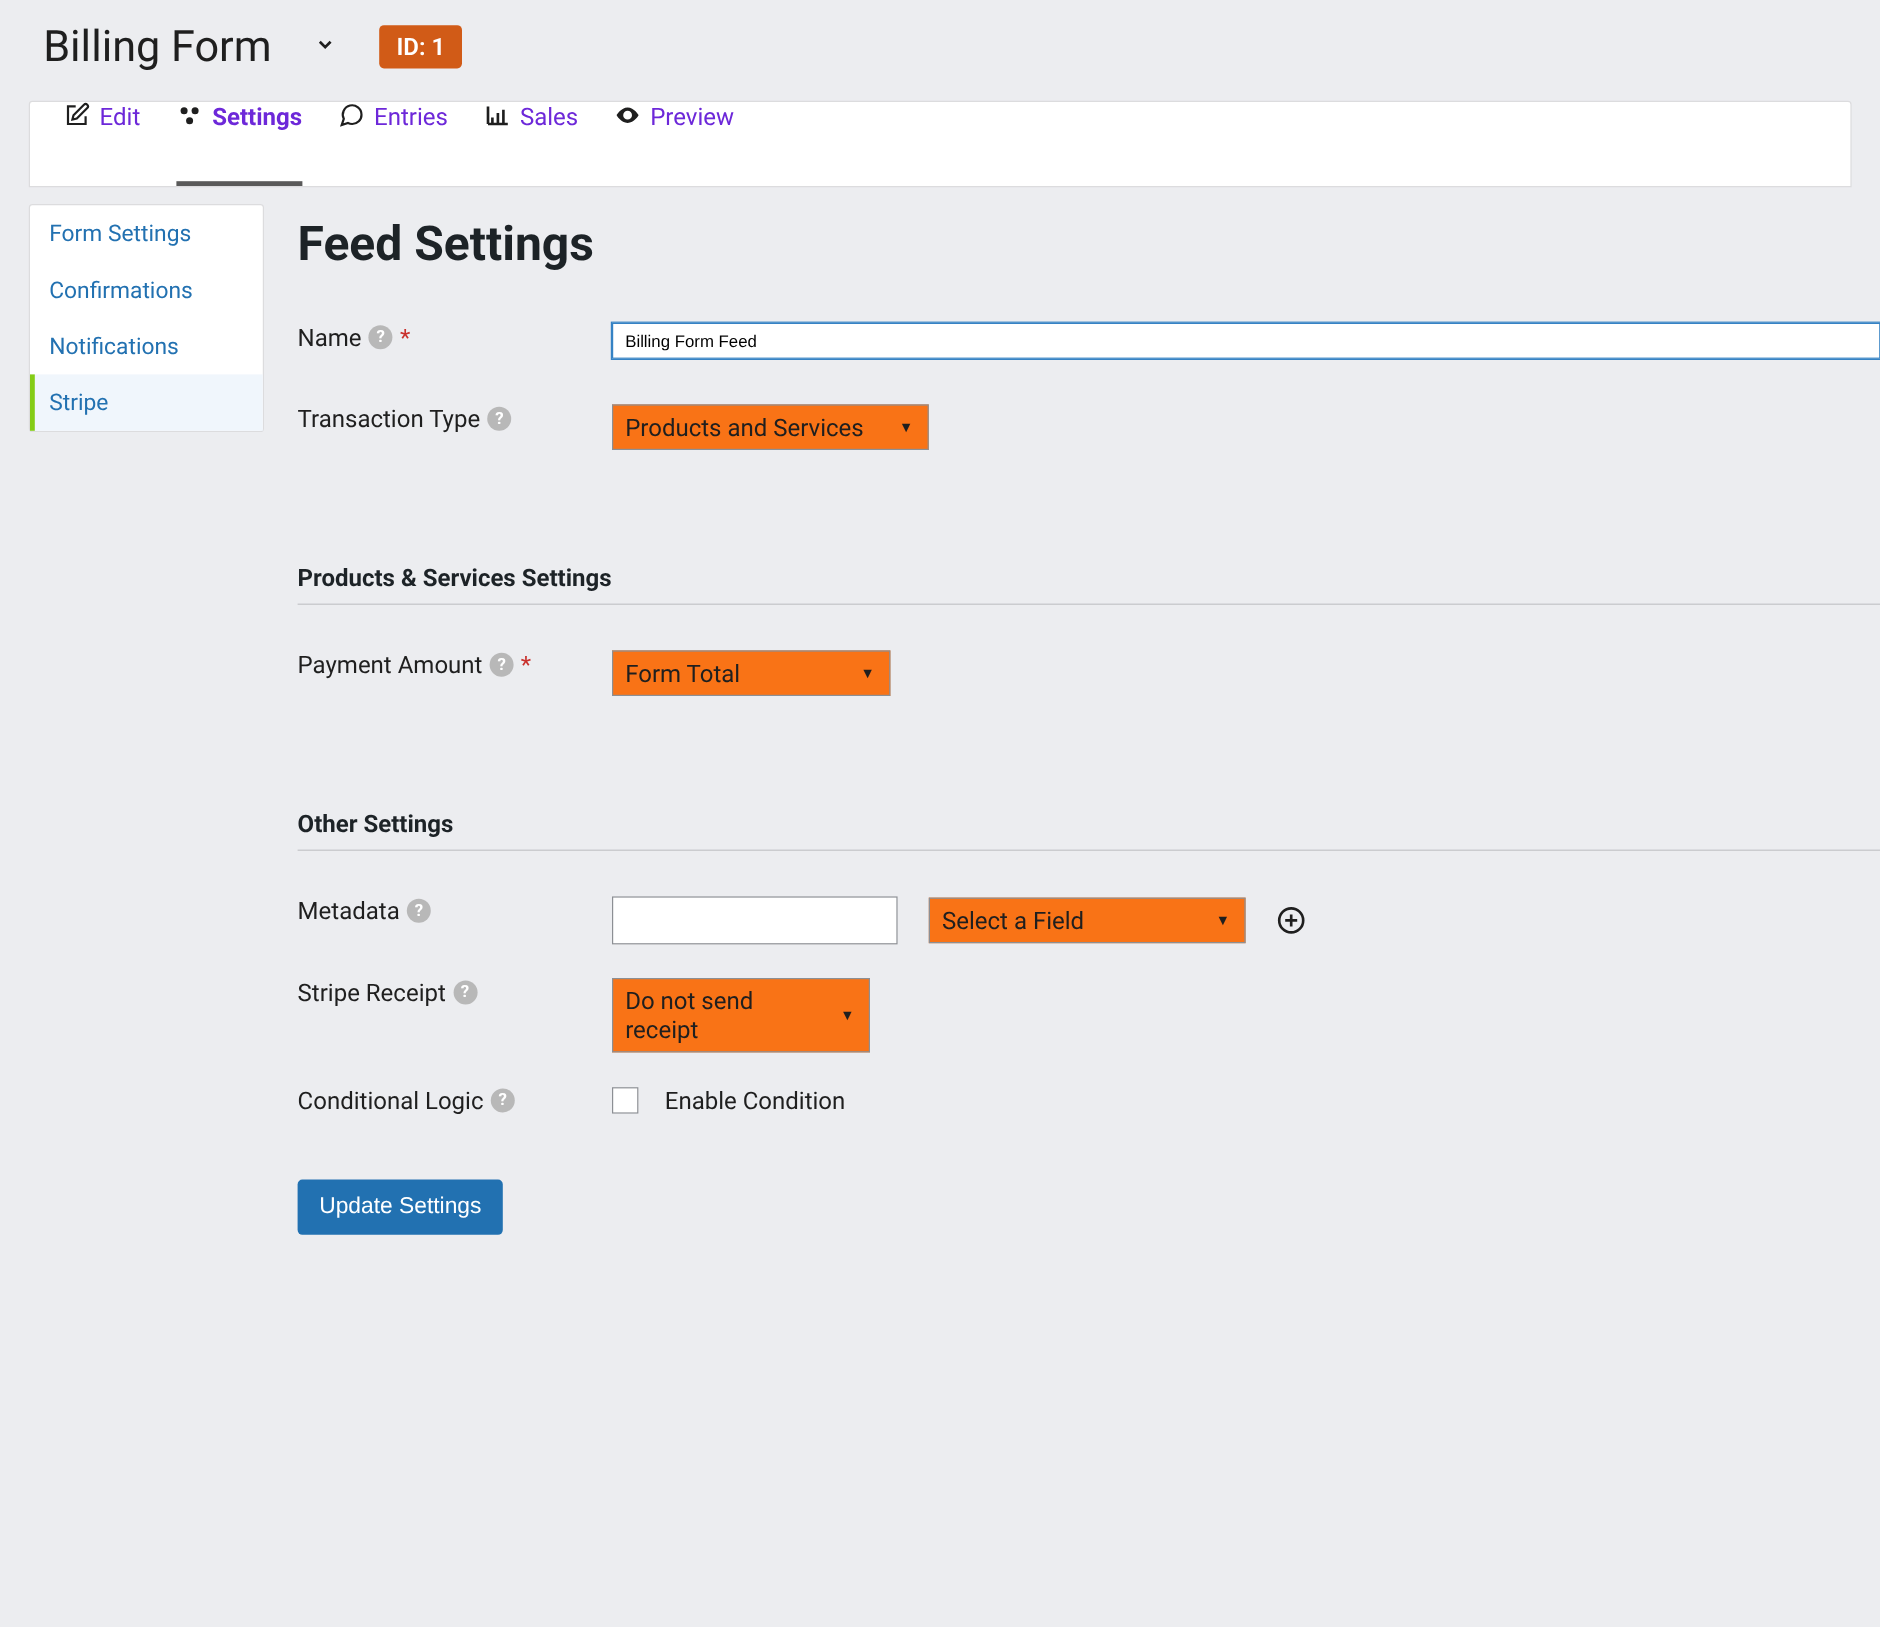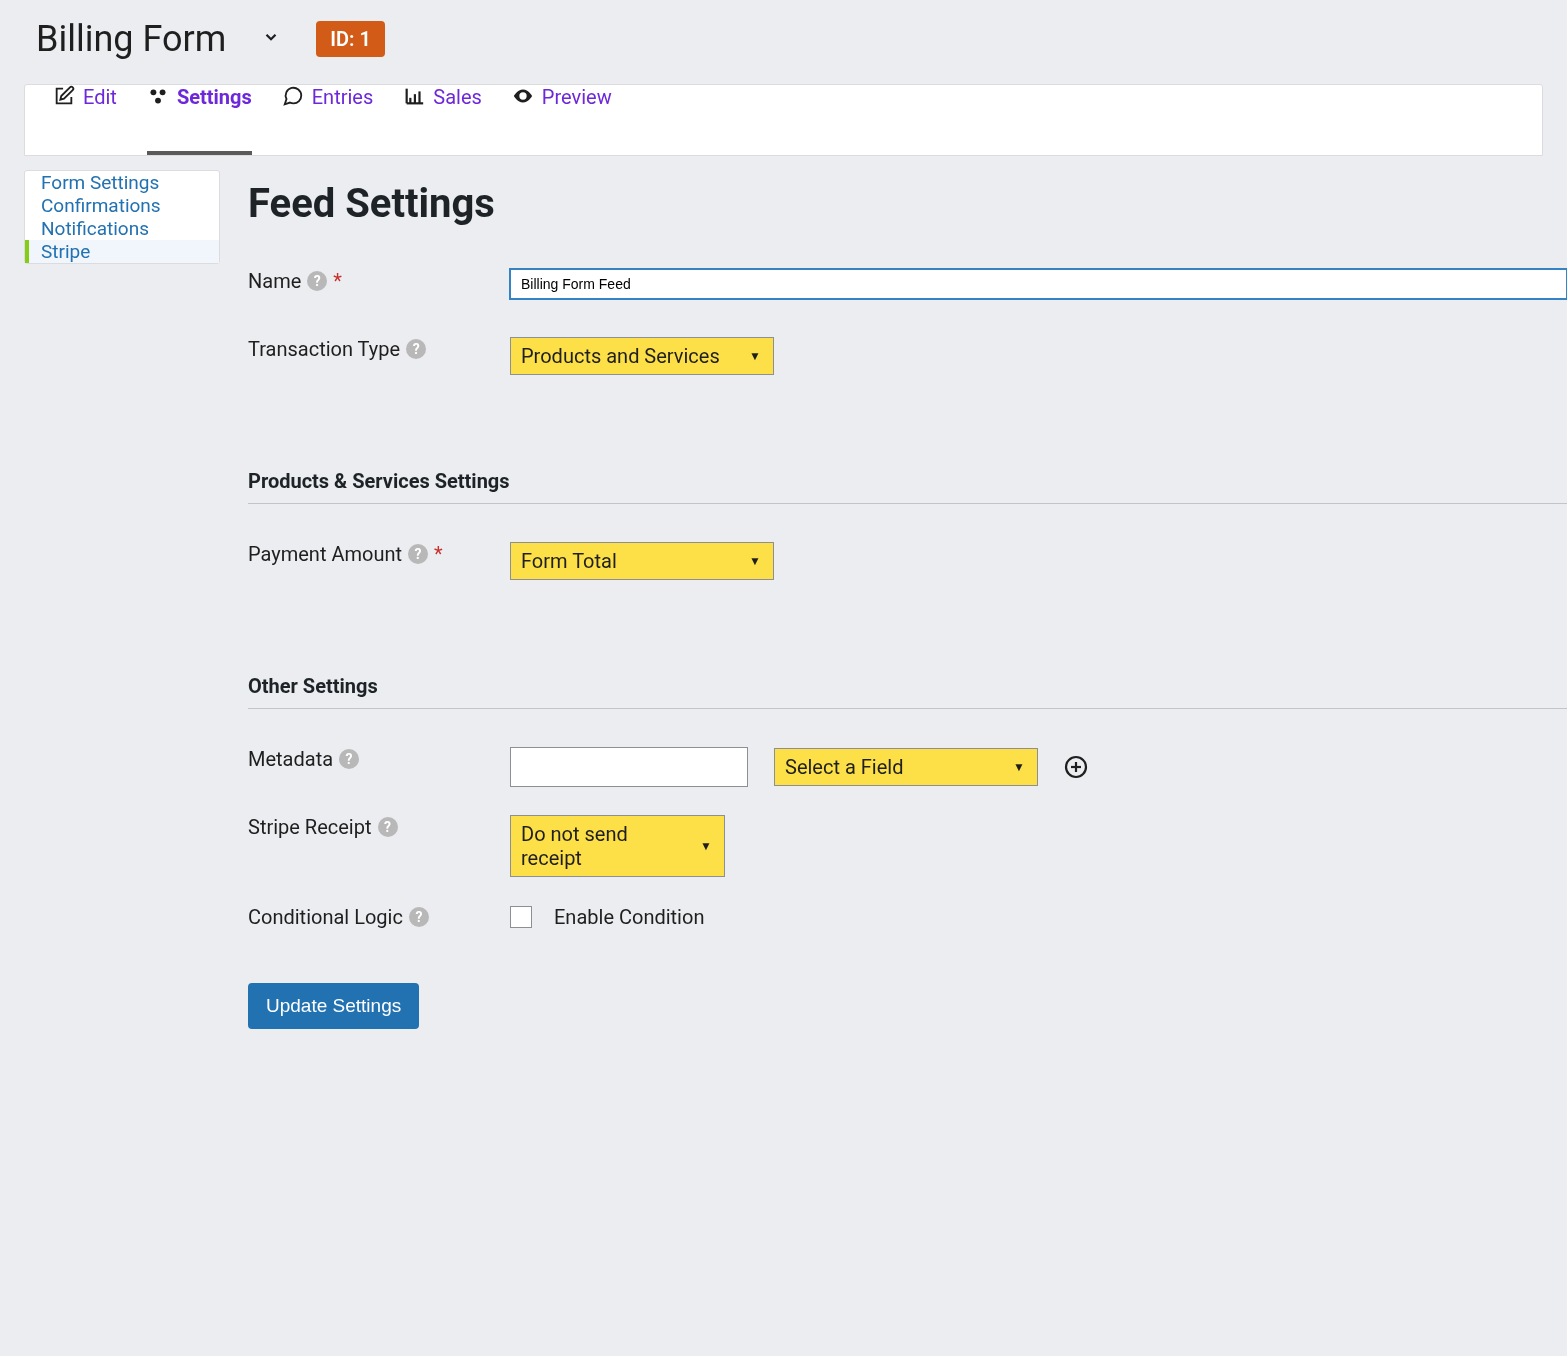--- a/index.html
+++ b/index.html
@@ -70,21 +70,21 @@
   }
   .sidebar {
     width: 196px;
     background: #fff;
     border: 1px solid #dcdcde;
     border-radius: 3px;
     padding: 0;
     flex-shrink: 0;
   }
   .sidebar-item {
-    padding: 0 16px;
+    padding: 12px 16px;
     font-size: 19px;
     color: #2271b1;
     cursor: pointer;
   }
   .sidebar-item.active {
     background: #f0f6fc;
     border-left: 4px solid #84cc16;
     padding-left: 12px;
   }
   .main {
@@ -142,35 +142,35 @@
     border: 1px solid #8c8f94;
     box-shadow: none;
     width: 238px;
     height: 40px;
   }
   .select {
     position: relative;
     display: inline-flex;
     align-items: center;
     border: 1px solid #8c8f94;
-    background: #fde047;
+    background: #f97316;
     font-size: 20px;
     padding: 6px 40px 6px 10px;
     cursor: pointer;
   }
   .select .caret {
     position: absolute;
     right: 12px;
     top: 50%;
     transform: translateY(-50%);
     font-size: 12px;
     color: #1f1f1f;
   }
   .select.w264 { width: 264px; }
-  .select.w232 { width: 264px; }
+  .select.w232 { width: 232px; }
   .select.w215 { width: 215px; }
   .section-header {
     font-size: 20px;
     font-weight: 700;
     color: #1d2327;
     border-bottom: 1px solid #c3c4c7;
     padding-bottom: 10px;
     margin-top: 80px;
     margin-right: 0;
   }

